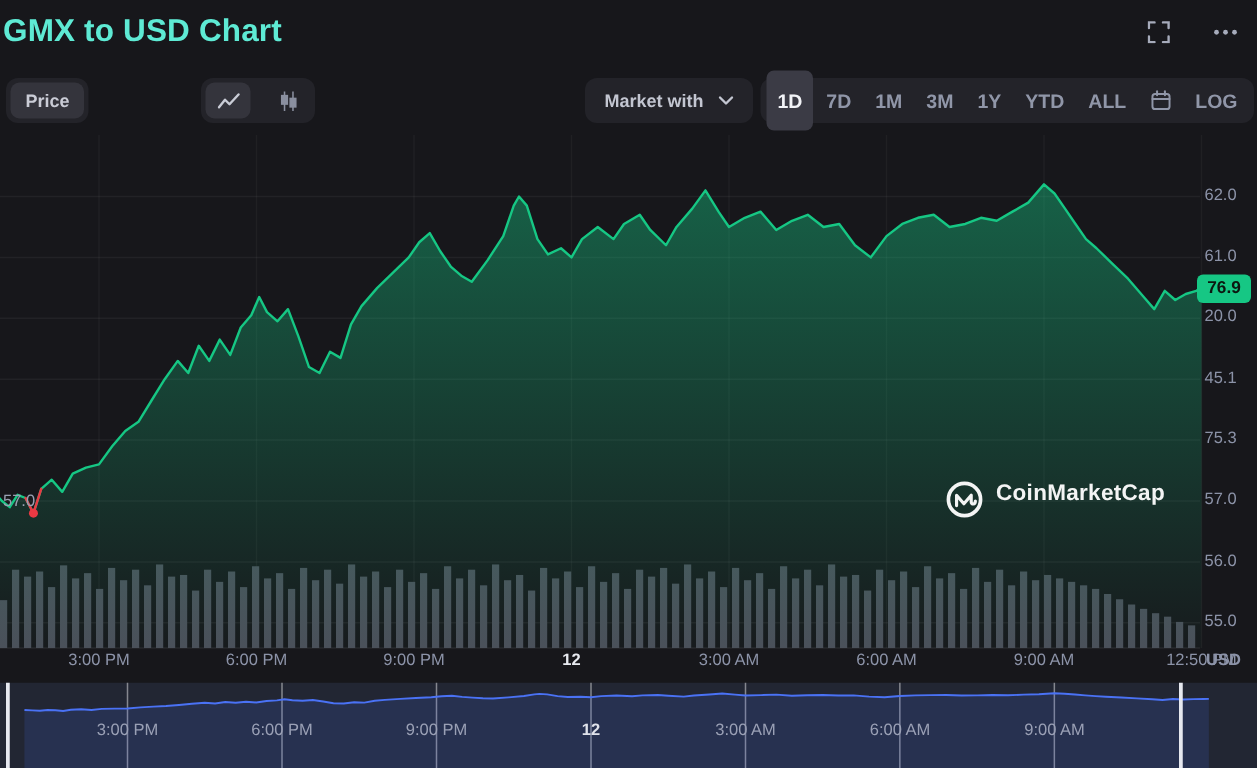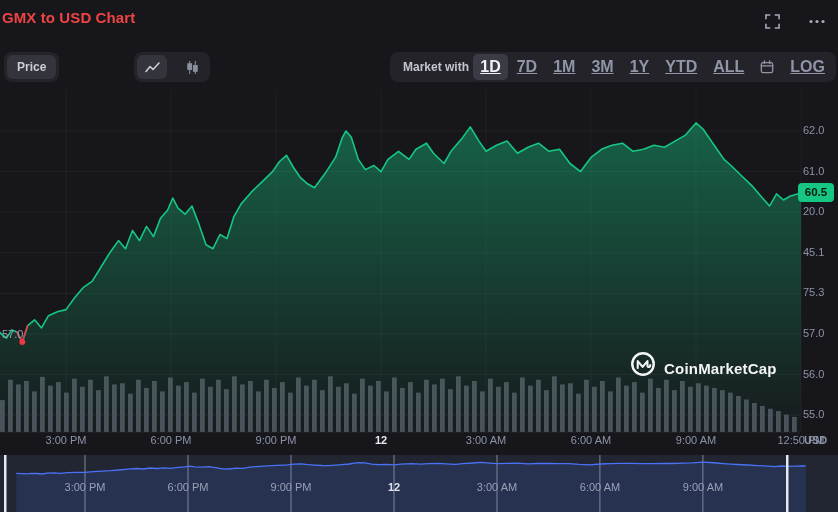--- a/index.html
+++ b/index.html
@@ -2,48 +2,48 @@
 <html><head>
 <meta charset="utf-8">
 <style>
   html,body{margin:0;padding:0;}
   body{
     width:838px;height:512px;position:relative;overflow:hidden;
     background:#17171b;
     font-family:"Liberation Sans",sans-serif;
     -webkit-font-smoothing:antialiased;
   }
-  .page-title{position:absolute;left:2px;top:9px;font-size:15px;font-weight:700;color:#ef4444;letter-spacing:.1px;}
+  .page-title{position:absolute;left:2px;top:9px;font-size:21px;font-weight:700;color:#5eead4;letter-spacing:.1px;}
   .icon-btn{position:absolute;top:10px;background:none;border:none;padding:4px;cursor:pointer;line-height:0;}
   .icon-btn.fs{right:54px;}
   .icon-btn.more{right:8px;}
 
   
   .seg-group{position:absolute;top:52px;height:30px;background:#232329;border-radius:8px;display:flex;align-items:center;padding:0 3px;gap:10px;box-sizing:border-box;}
   .seg{height:24px;padding:0 10px;border:none;border-radius:6px;background:transparent;color:#8a8f9f;font-size:12px;font-weight:600;font-family:inherit;cursor:pointer;white-space:nowrap;}
   .seg.active{background:#34343c;color:#caccd6;}
   .seg-icon{width:30px;height:24px;border:none;border-radius:6px;background:transparent;display:flex;align-items:center;justify-content:center;cursor:pointer;padding:0;}
   .seg-icon.active{background:#34343c;}
   .compare{position:absolute;left:390px;top:52px;height:30px;border-radius:8px;background:#232329;border:none;color:#c3c6d1;font-size:12px;font-weight:600;font-family:inherit;display:flex;align-items:center;gap:10px;padding:0 13px;cursor:pointer;}
   .range-group{position:absolute;right:2px;top:52px;height:30px;background:#232329;border-radius:8px;display:flex;align-items:center;gap:2px;padding:0 4px;box-sizing:border-box;}
-  .range{height:26px;padding:0 7px;font-size:16px;font-weight:700;color:#9096a8;background:none;border:none;border-radius:5px;font-family:inherit;cursor:pointer;display:flex;align-items:center;text-decoration:underline;}
+  .range{height:40px;padding:0 7px;font-size:13px;font-weight:700;color:#9096a8;background:none;border:none;border-radius:5px;font-family:inherit;cursor:pointer;display:flex;align-items:center;}
   .range.active{background:#3b3b45;color:#f2f3f7;}
 
   
   #main-svg{position:absolute;left:0;top:90px;}
   #nav-svg{position:absolute;left:0;top:455px;}
   .ylab{position:absolute;left:803px;font-size:11px;color:#8c93a8;data:;}
   .xlab{position:absolute;top:434px;font-size:11px;color:#8c93a8;transform:translateX(-50%);white-space:nowrap;}
   .xlab.strong{color:#e8eaf0;font-weight:700;}
   .navlab{position:absolute;top:481px;font-size:11px;color:#9aa0b5;transform:translateX(-50%);white-space:nowrap;}
   .navlab.strong{color:#dfe2ea;font-weight:700;}
   .usd{position:absolute;left:804px;top:434px;font-size:11px;color:#8c93a8;font-weight:600;}
   .open-label{position:absolute;left:2px;top:328px;font-size:11px;color:#9aa0b2;}
   .price-badge{position:absolute;left:798px;top:183px;width:36px;height:19px;background:#16c784;color:#0c1710;font-size:11.5px;font-weight:700;text-align:center;line-height:19px;border-radius:4px;}
-  .watermark{position:absolute;left:630px;top:320px;display:flex;align-items:flex-end;gap:8px;opacity:.95;margin-top:31px;}
+  .watermark{position:absolute;left:630px;top:320px;display:flex;align-items:flex-start;gap:8px;opacity:.95;}
   .watermark span{font-size:15px;font-weight:700;color:#ffffff;letter-spacing:.2px;}
 </style>
 </head>
 <body>
 
 <div class="page-title">GMX to USD Chart</div>
 
 <button class="icon-btn fs">
   <svg width="15" height="15" viewBox="0 0 16 16" fill="none" stroke="#a6abbb" stroke-width="1.7" stroke-linecap="round">
     <path d="M1 5V1h4"></path>
@@ -250,21 +250,21 @@
     <div class="xlab" style="left:171px">6:00 PM</div>
     <div class="xlab" style="left:276px">9:00 PM</div>
     <div class="xlab strong" style="left:381px">12</div>
     <div class="xlab" style="left:486px">3:00 AM</div>
     <div class="xlab" style="left:591px">6:00 AM</div>
     <div class="xlab" style="left:696px">9:00 AM</div>
     <div class="xlab" style="left:801px">12:50 PM</div>
   </div>
 <div class="usd">USD</div>
 <div class="open-label">57.0</div>
-<div class="price-badge">60.5</div>
+<div class="price-badge">76.9</div>
 
 <div class="watermark">
   <svg width="26" height="26" viewBox="0 0 32 32">
     <circle cx="16" cy="16" r="13.2" fill="none" stroke="#ffffff" stroke-width="3"></circle>
     <path d="M9.5 21v-8.5l6 7 6-7V18c0 2.2 3.4 2.6 3.4-.8" fill="none" stroke="#ffffff" stroke-width="2.6" stroke-linecap="round" stroke-linejoin="round"></path>
   </svg>
   <span>CoinMarketCap</span>
 </div>
 
 <svg id="nav-svg" width="838" height="57">

